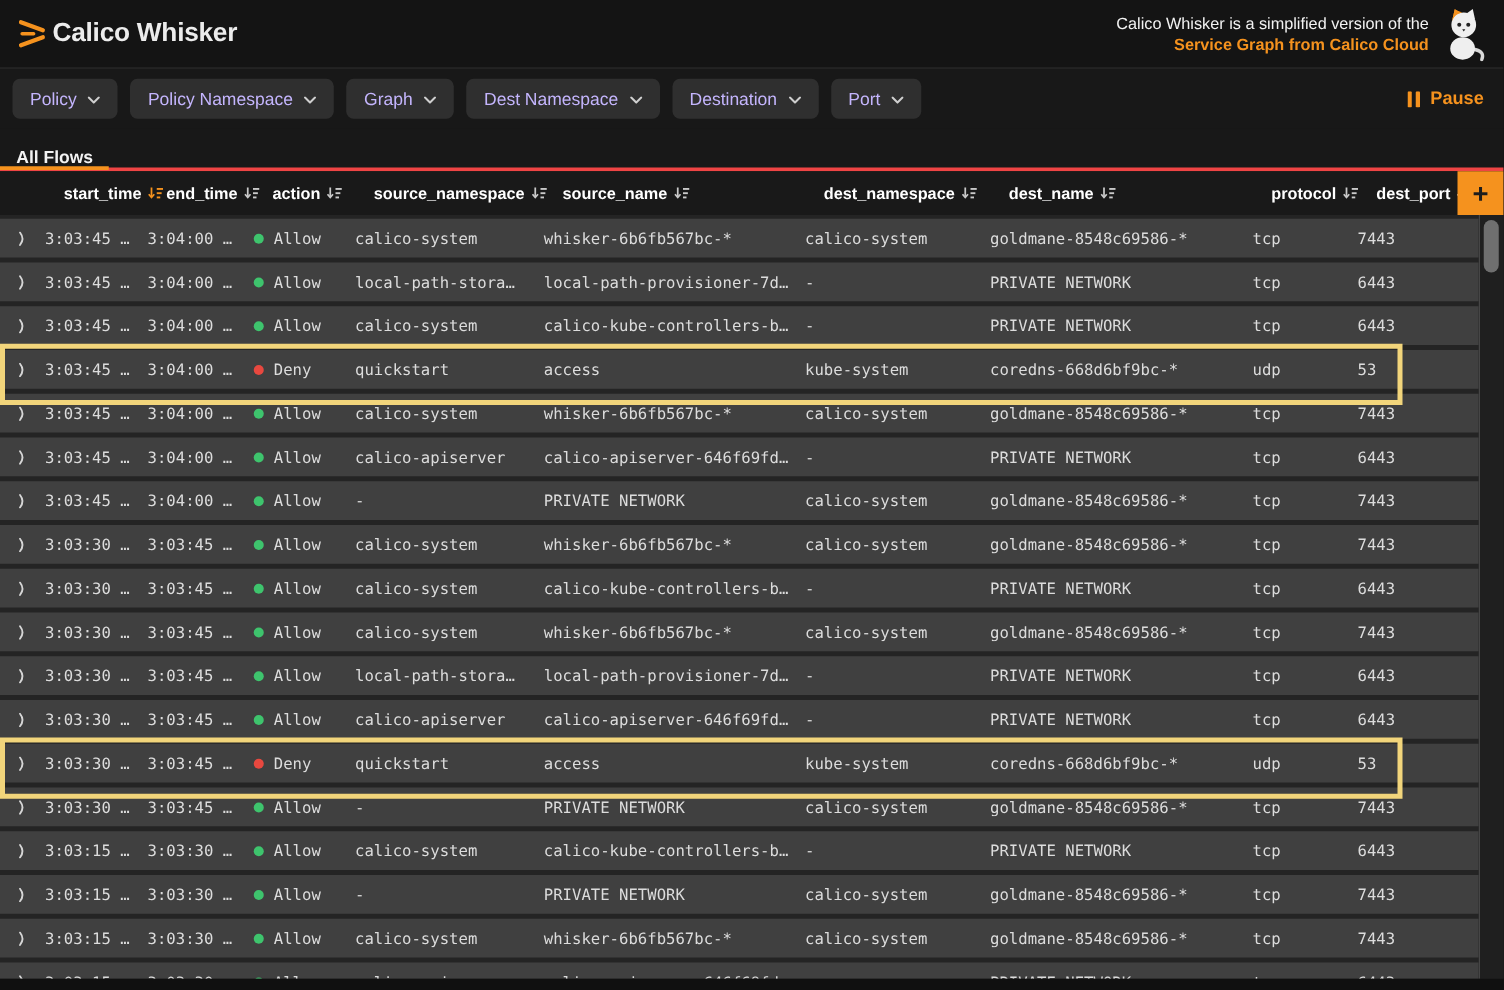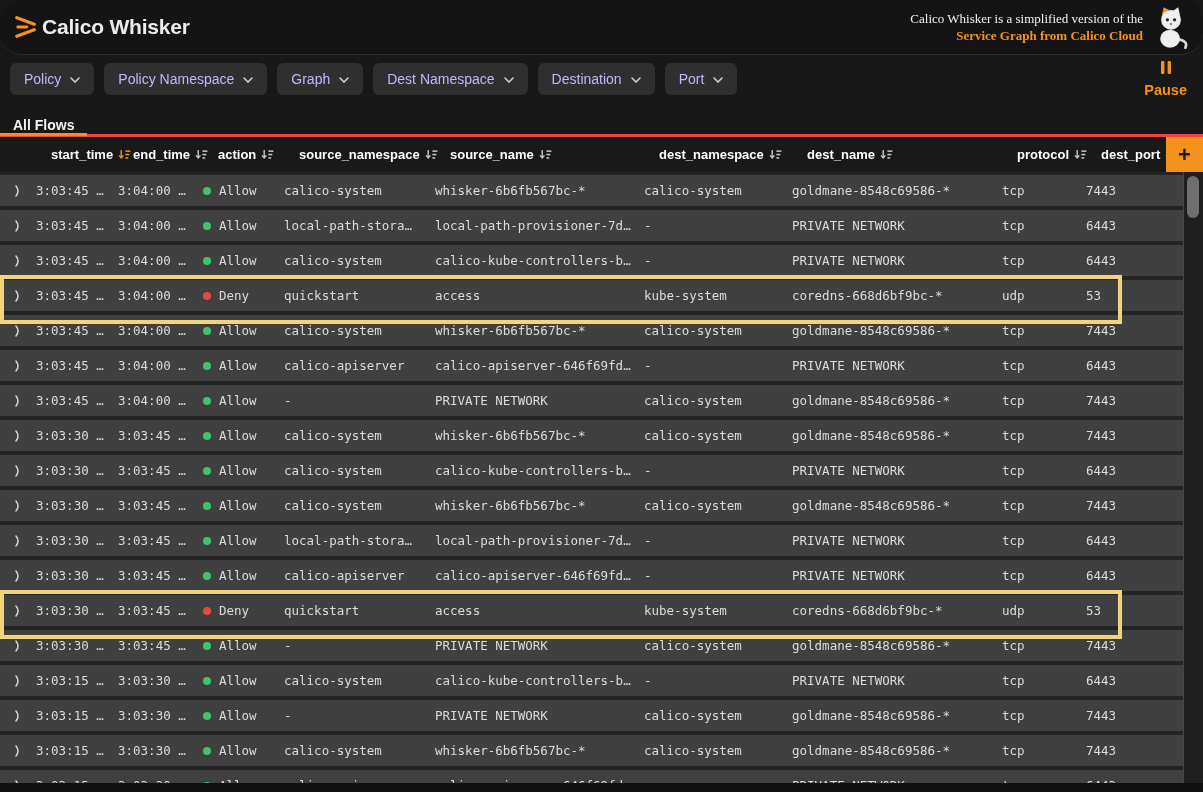--- a/index.html
+++ b/index.html
@@ -2,40 +2,40 @@
 <html style="--accent: #f5921e; --allow: #3ec46d; --deny: #e8483f; --highlight: #f2d57b;"><head>
 <meta charset="utf-8">
 <style>
   * { margin:0; padding:0; box-sizing:border-box; }
   html,body { background:#0f0f0f; }
   body { font-family:"Liberation Sans", sans-serif; }
   .app { position:relative; width:1203px; height:792px; background:#171717; overflow:hidden; }
 
   
   .topbar { height:55px; display:flex; align-items:center; justify-content:space-between;
-            padding:0 14px; background:#141414; border-bottom:1px solid #2e2e2e;border-radius:22px; }
+            padding:0 14px; background:#141414; border-bottom:1px solid #2e2e2e; }
   .brand { display:flex; align-items:center; gap:4px; }
   .logo { display:flex; align-items:center; }
   .topbar h1 { color:#ececec; font-size:21px; font-weight:700; letter-spacing:-.2px; }
-  .tagline { display:flex; align-items:center; gap:10px;font-family:Liberation Serif, serif; }
+  .tagline { display:flex; align-items:center; gap:10px; }
   .tagline-text { text-align:right; font-size:13px; line-height:17px; }
   .tagline-text .t1 { color:#f2f2f2; display:block; }
   .tagline-text a { color:var(--accent,#f5921e); font-weight:700; text-decoration:none; cursor:pointer; display:block; }
   .cat { display:flex; }
 
   
   .filterbar { height:48px; display:flex; align-items:center; justify-content:space-between;
                background:#181818; padding:0 16px 0 10px; }
   .filter-buttons { display:flex; gap:10px; }
   .filter-btn { display:flex; align-items:center; gap:9px; background:#2f2f2f; border:none;
                 border-radius:6px; color:#c4b5fd; font-family:inherit; font-size:14px;
                 padding:8px 14px; cursor:pointer; }
   .filter-btn .chev-down { color:#cfcfcf; margin-top:1px; }
   .pause { display:flex; align-items:center; gap:8px; background:none; border:none;
-           color:var(--accent,#f5921e); font-family:inherit; font-size:14.5px; font-weight:700; cursor:pointer;flex-direction:column; }
+           color:var(--accent,#f5921e); font-family:inherit; font-size:14.5px; font-weight:700; cursor:pointer; }
   .pause-icon { color:var(--accent,#f5921e); display:flex; }
 
   
   .tabbar { height:34px; display:flex; align-items:flex-end; background:#181818;
             border-bottom:3px solid #ef4444; }
   .tab { background:none; border:none; border-bottom:3px solid transparent; margin-bottom:-2px;
          padding:0 13px; color:#9b9b9b; font-family:inherit; font-size:14px; font-weight:700; cursor:pointer; }
   .tab.active { color:#f2f2f2; border-bottom-color:var(--accent,#f5921e); }
 
   

